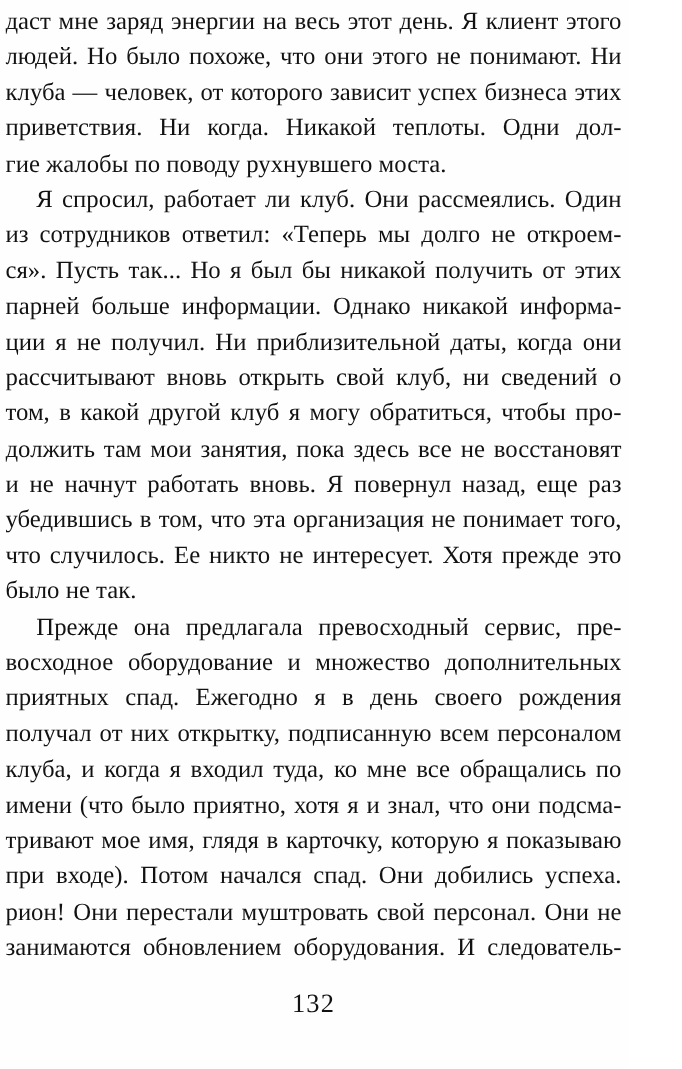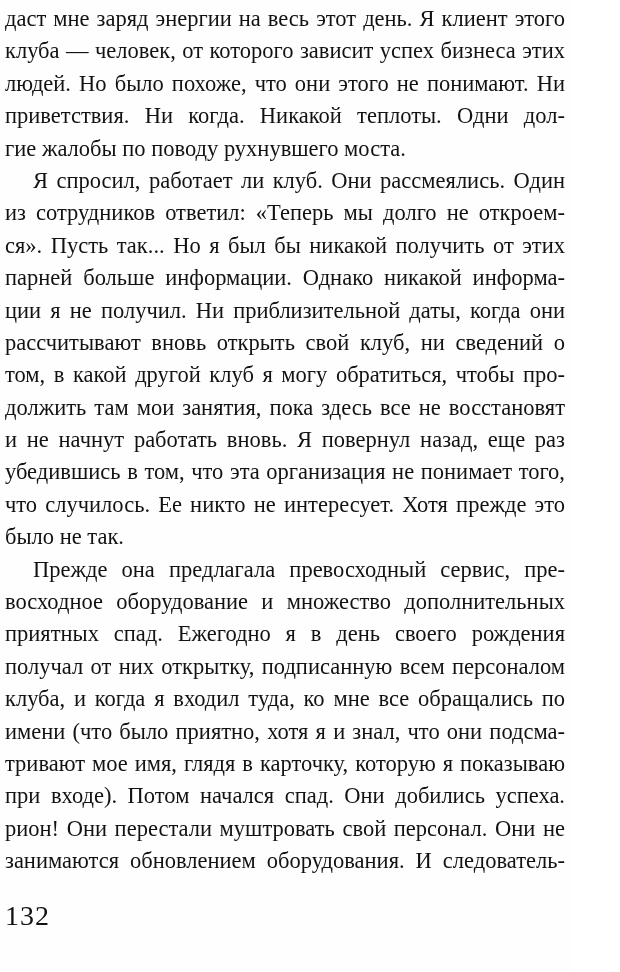--- a/index.html
+++ b/index.html
@@ -32,32 +32,33 @@
   }
   .line.para-end {
     text-align-last: left;
   }
   .line.indent {
     text-indent: 28px;
     font-family: Liberation Serif, serif;
   }
   .page-number {
     margin-top: 22px;
-    font-size: 28px;
+    text-align: center;
+    font-size: 24px;
     letter-spacing: 1px;
   }
 </style>
 </head>
 <body>
 
 <div class="book-page">
   <div class="text-block">
       <div class="line">даст мне заряд энергии на весь этот день. Я клиент этого</div>
+      <div class="line">людей. Но было похоже, что они этого не понимают. Ни</div>
       <div class="line">клуба — человек, от которого зависит успех бизнеса этих</div>
-      <div class="line">людей. Но было похоже, что они этого не понимают. Ни</div>
       <div class="line">приветствия. Ни когда. Никакой теплоты. Одни дол-</div>
       <div class="line para-end">гие жалобы по поводу рухнувшего моста.</div>
       <div class="line indent">Я спросил, работает ли клуб. Они рассмеялись. Один</div>
       <div class="line">из сотрудников ответил: «Теперь мы долго не откроем-</div>
       <div class="line">ся». Пусть так... Но я был бы никакой получить от этих</div>
       <div class="line">парней больше информации. Однако никакой информа-</div>
       <div class="line">ции я не получил. Ни приблизительной даты, когда они</div>
       <div class="line">рассчитывают вновь открыть свой клуб, ни сведений о</div>
       <div class="line">том, в какой другой клуб я могу обратиться, чтобы про-</div>
       <div class="line">должить там мои занятия, пока здесь все не восстановят</div>

